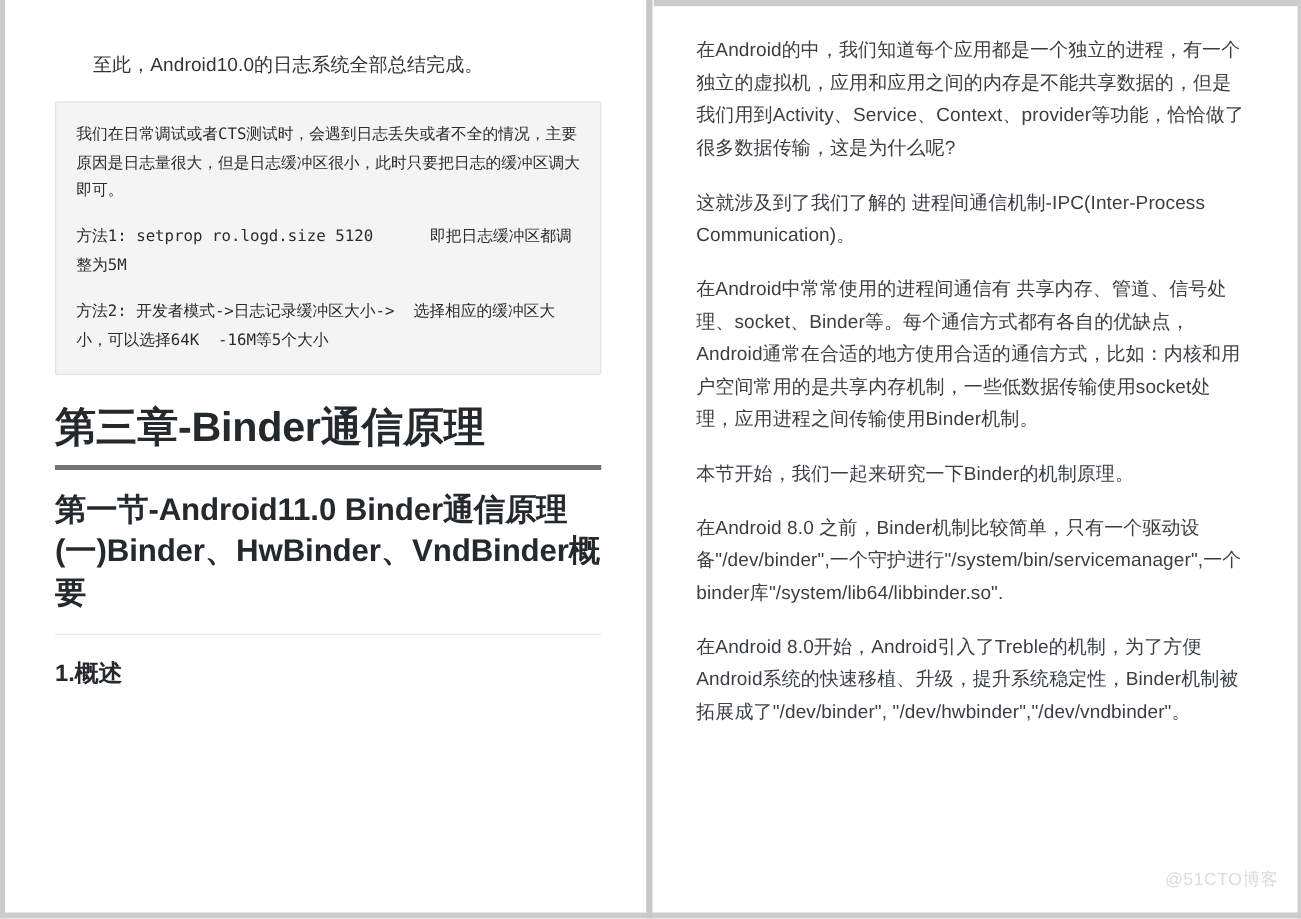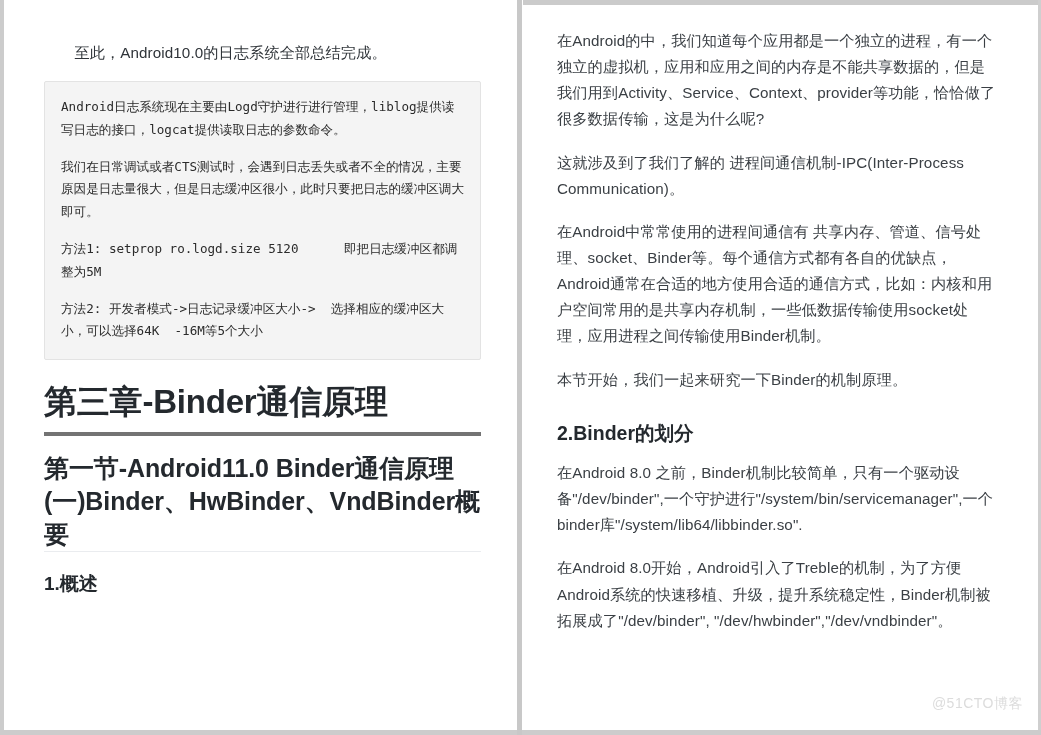--- a/index.html
+++ b/index.html
@@ -105,21 +105,21 @@
     padding: 0 0 10px 0;
     font-size: 33px;
     font-weight: bold;
     line-height: 1.22;
     color: #24292e;
     border-bottom: 4px solid #737373;
     letter-spacing: -0.2px;
   }
   h2.doc-h2 {
     margin: 16px 0 0 0;
-    padding: 0 0 0 0;
+    padding: 0 0 16px 0;
     font-size: 25px;
     font-weight: bold;
     line-height: 1.32;
     color: #24292e;
     border-bottom: 1px solid #eaecef;
     letter-spacing: -0.1px;
   }
   h3.doc-h3 {
     margin: 20px 0 12px 0;
     padding: 0;
@@ -153,21 +153,20 @@
   <div class="edge-top-right"></div>
   <div class="edge-right"></div>
   <div class="edge-bottom"></div>
   <div class="column-divider"></div>
 
   <div class="col col-left">
 
     <p class="body-text first">至此，Android10.0的日志系统全部总结完成。</p>
 
     <div class="code-block">
-      <p>Android日志系统现在主要由Logd守护进行进行管理，liblog提供读写日志的接口，logcat提供读取日志的参数命令。</p>
       <p>我们在日常调试或者CTS测试时，会遇到日志丢失或者不全的情况，主要原因是日志量很大，但是日志缓冲区很小，此时只要把日志的缓冲区调大即可。</p>
       <p>方法1: setprop ro.logd.size 5120      即把日志缓冲区都调整为5M</p>
       <p>方法2: 开发者模式-&gt;日志记录缓冲区大小-&gt;  选择相应的缓冲区大小，可以选择64K  -16M等5个大小</p>
     </div>
 
     <h1 class="doc-h1">第三章-Binder通信原理</h1>
 
     <h2 class="doc-h2">第一节-Android11.0 Binder通信原理(一)Binder、HwBinder、VndBinder概要</h2>
 
     <h3 class="doc-h3">1.概述</h3>
@@ -177,21 +176,20 @@
   <div class="col col-right">
 
     <p class="body-text">在Android的中，我们知道每个应用都是一个独立的进程，有一个独立的虚拟机，应用和应用之间的内存是不能共享数据的，但是我们用到Activity、Service、Context、provider等功能，恰恰做了很多数据传输，这是为什么呢?</p>
 
     <p class="body-text">这就涉及到了我们了解的 进程间通信机制-IPC(Inter-Process Communication)。</p>
 
     <p class="body-text">在Android中常常使用的进程间通信有 共享内存、管道、信号处理、socket、Binder等。每个通信方式都有各自的优缺点，Android通常在合适的地方使用合适的通信方式，比如：内核和用户空间常用的是共享内存机制，一些低数据传输使用socket处理，应用进程之间传输使用Binder机制。</p>
 
     <p class="body-text">本节开始，我们一起来研究一下Binder的机制原理。</p>
 
-    <h3 class="doc-h3">2.Binder的划分</h3>
 
     <p class="body-text">在Android 8.0 之前，Binder机制比较简单，只有一个驱动设备"/dev/binder",一个守护进行"/system/bin/servicemanager",一个binder库"/system/lib64/libbinder.so".</p>
 
     <p class="body-text">在Android 8.0开始，Android引入了Treble的机制，为了方便Android系统的快速移植、升级，提升系统稳定性，Binder机制被拓展成了"/dev/binder", "/dev/hwbinder","/dev/vndbinder"。</p>
 
   </div>
 
   <div class="watermark">@51CTO博客</div>
 
 </div>

